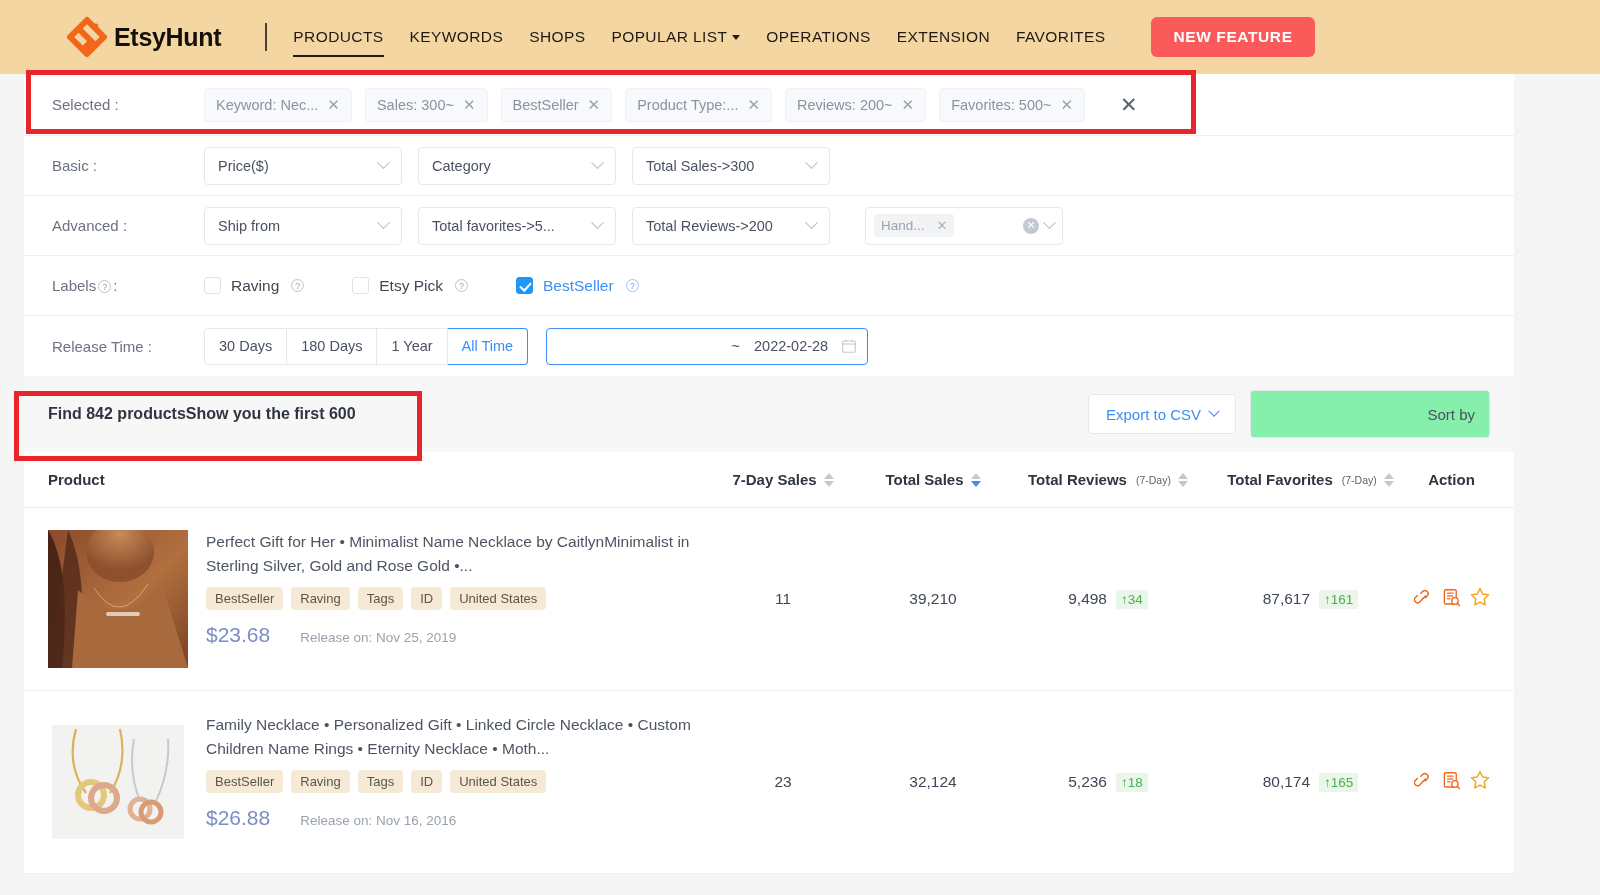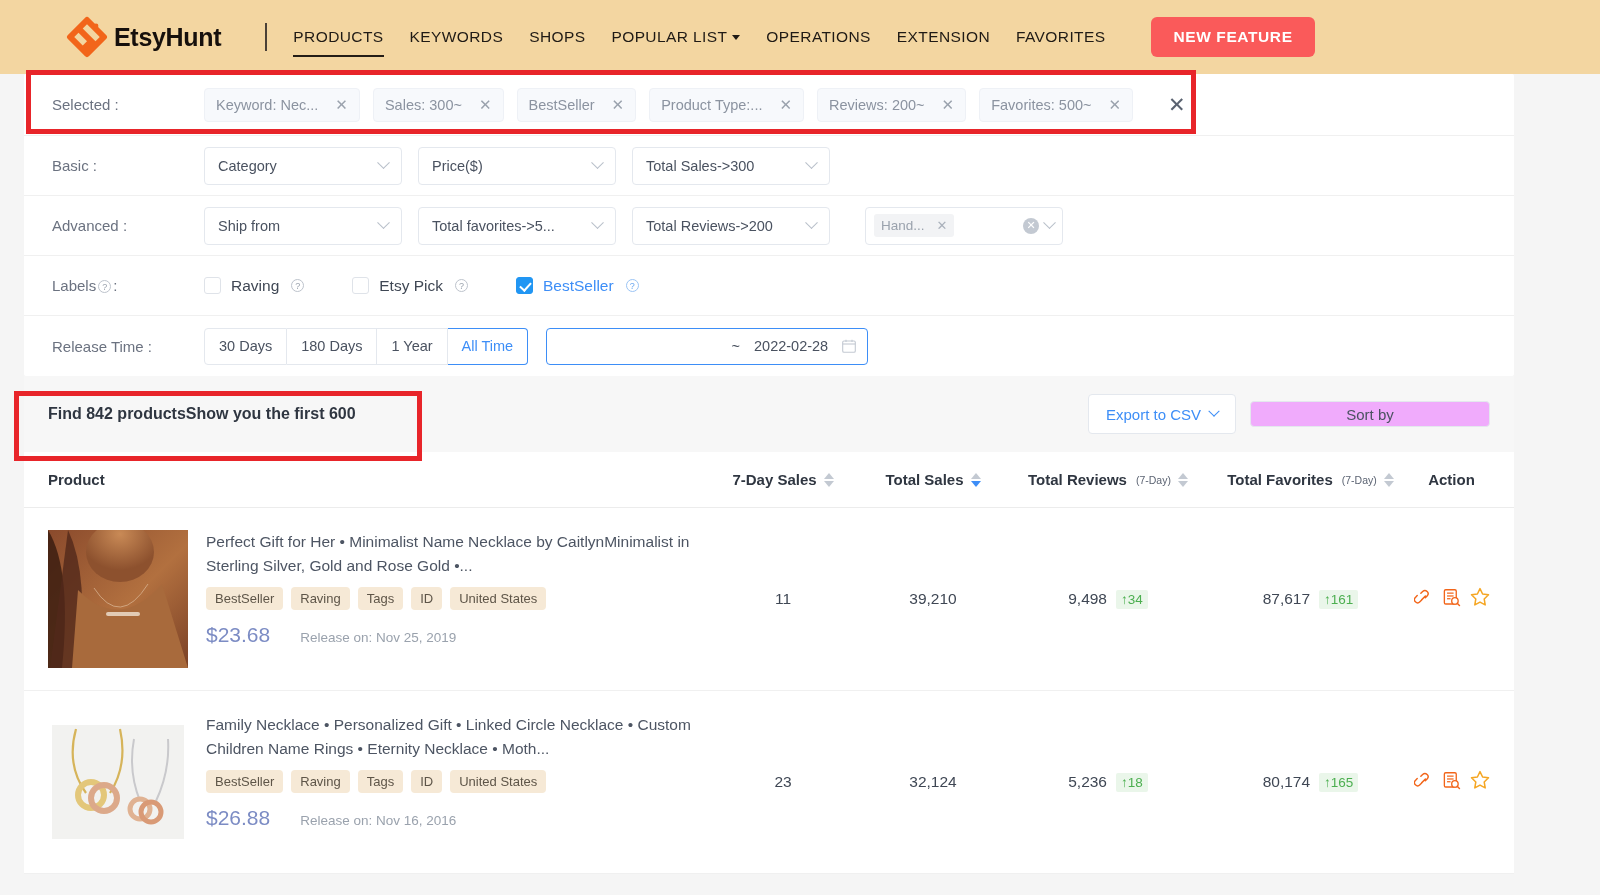--- a/index.html
+++ b/index.html
@@ -73,21 +73,21 @@
     font-size: 9px; text-align: center; color: #9aa2ad;
     vertical-align: 1px; margin: 0 2px;
   }
 
   
   .chips { display: flex; align-items: center; gap: 13px; flex-wrap: nowrap; }
   .chip {
     background: #f7f9fc; border: 1px solid #eef1f6;
     border-radius: 4px; padding: 8px 11px;
     font-size: 14.5px; color: #8b93a0;
-    display: flex; align-items: center; gap: 17px;
+    display: flex; align-items: center; gap: 9px;
     white-space: nowrap; cursor: default;
   }
   .chip .x { font-size: 15px; color: #9aa2ad; cursor: pointer; line-height: 1; }
   .clear-all {
     margin-left: 22px; font-size: 21px; color: #5a6270; cursor: pointer;
     line-height: 1; font-weight: 300;
   }
 
   
   .selects { display: flex; align-items: center; gap: 16px; }
@@ -170,23 +170,23 @@
     height: 40px; padding: 0 17px;
     border: 1px solid #e4e8ee; border-radius: 4px; background: #fff;
     display: flex; align-items: center; gap: 9px;
     font-size: 15px; color: #3d8ef7; cursor: pointer; white-space: nowrap;
   }
   .export-btn .chev {
     width: 8px; height: 8px; border-right: 1.5px solid #3d8ef7;
     border-bottom: 1.5px solid #3d8ef7; transform: rotate(45deg) translate(-2px,-2px);
   }
   .sortby {
-    width: 240px; height: 26px;
-    border: 1px solid #e4e8ee; border-radius: 4px; background: #f0abfc;
-    display: flex; align-items: center; justify-content: center;
+    width: 240px; height: 48px;
+    border: 1px solid #e4e8ee; border-radius: 4px; background: #86efac;
+    display: flex; align-items: center; justify-content: flex-end;
     padding: 0 14px; font-size: 15px; color: #4a5260; cursor: pointer;
   }
 
   
   .tablewrap { background: #fff; margin: 0 24px; width: 1490px; }
   .thead {
     display: flex; align-items: center; height: 56px;
     border-bottom: 1px solid #ececec; padding: 0 24px;
   }
   .th {
@@ -306,25 +306,25 @@
           <span class="x">✕</span>
         </div>
       <span class="clear-all">✕</span>
     </div>
   </div>
 
   <div class="frow">
     <div class="flabel">Basic :</div>
     <div class="selects">
       <div class="sel">
+          <span>Price($)</span>
+          <i class="chev"></i>
+        </div>
+      <div class="sel">
           <span>Category</span>
-          <i class="chev"></i>
-        </div>
-      <div class="sel">
-          <span>Price($)</span>
           <i class="chev"></i>
         </div>
       <div class="sel">
           <span>Total Sales-&gt;300</span>
           <i class="chev"></i>
         </div>
     </div>
   </div>
 
   <div class="frow">

